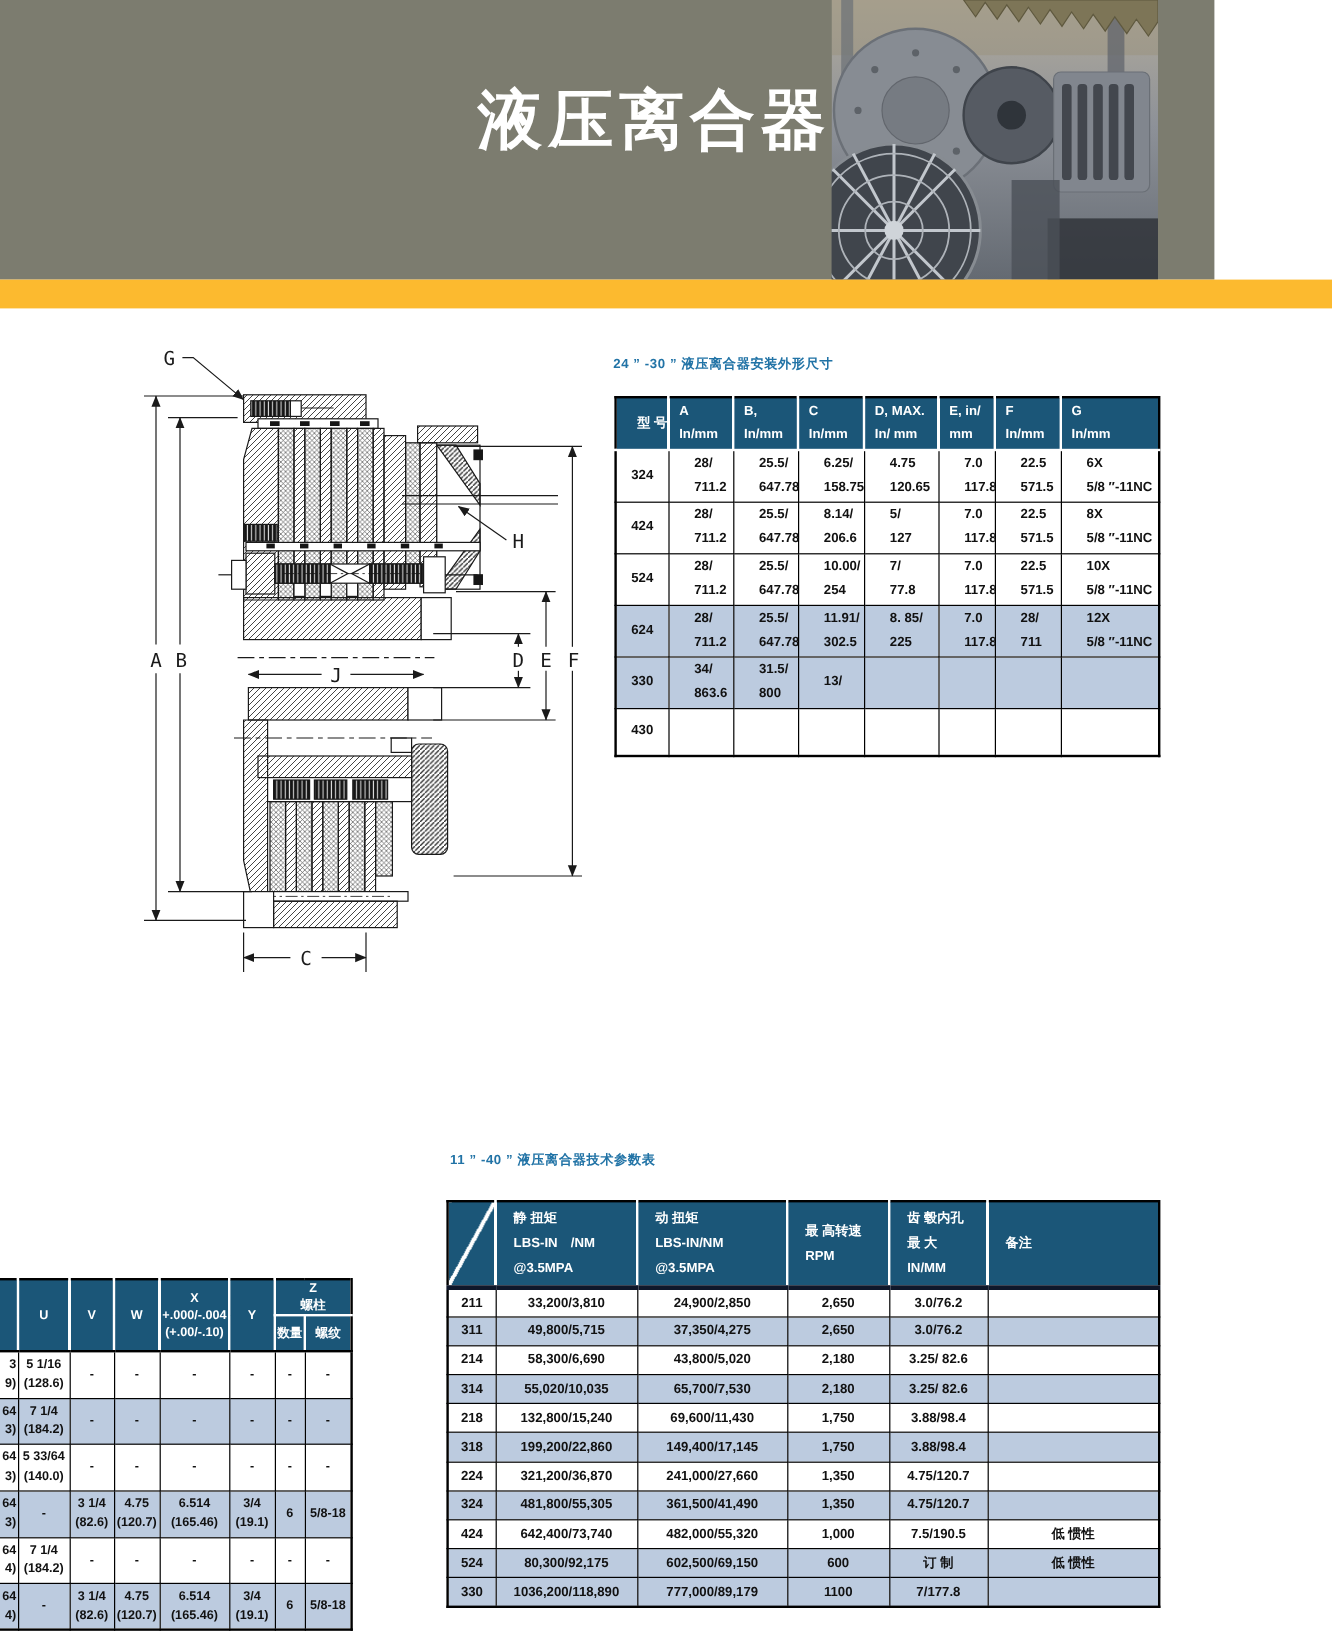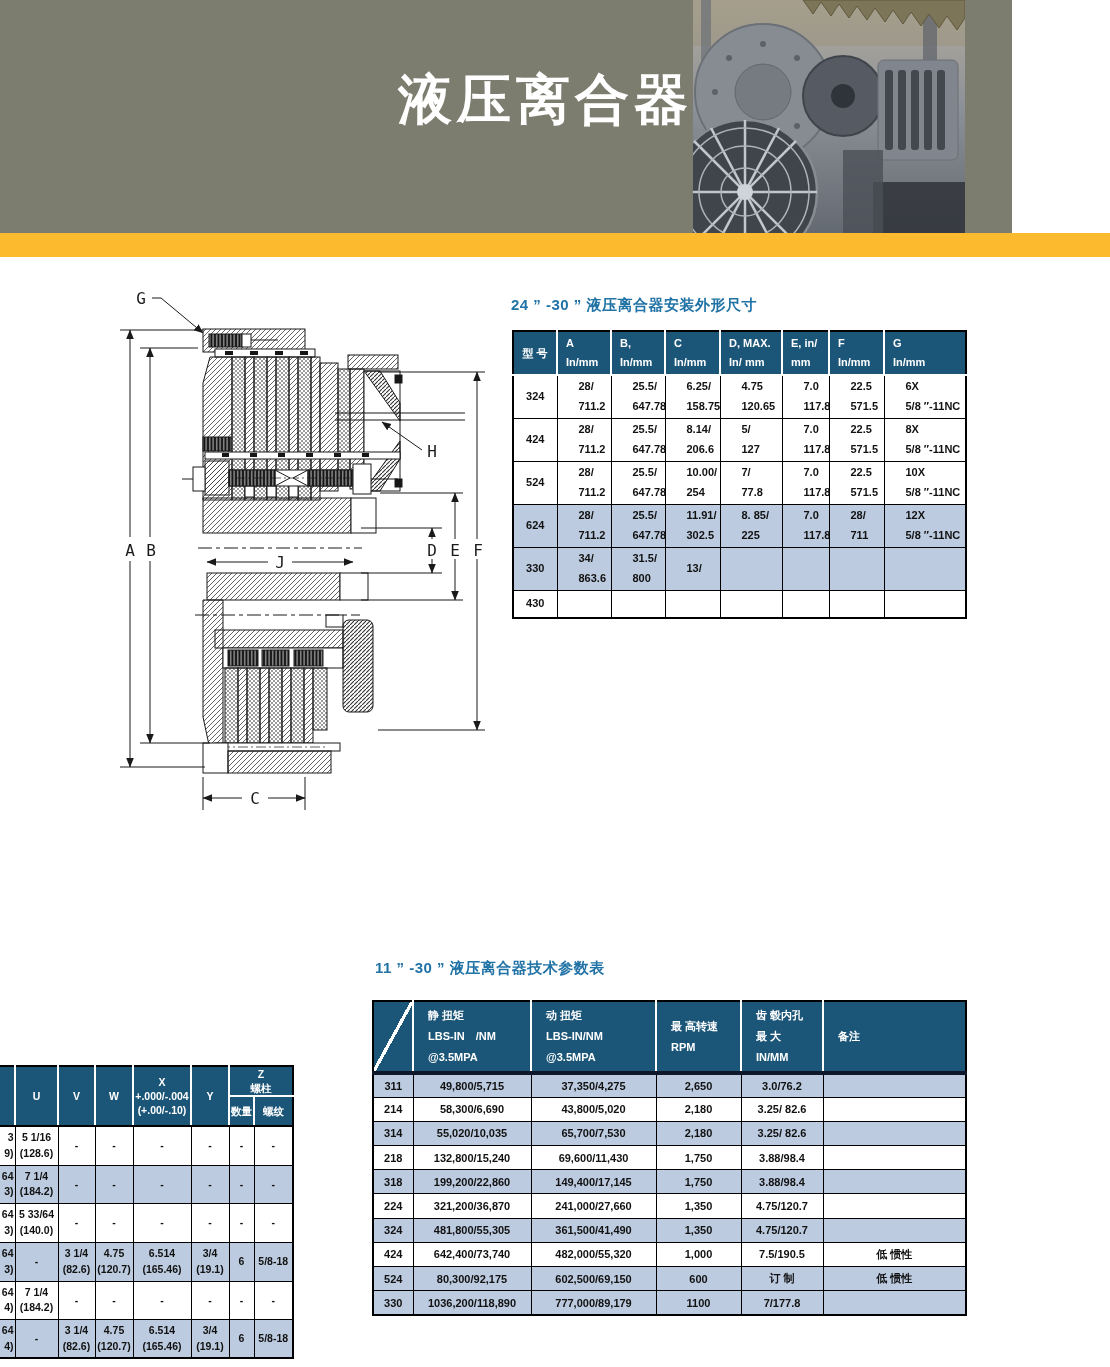--- a/index.html
+++ b/index.html
@@ -15,43 +15,43 @@
     color:#ffffff; letter-spacing:5px; white-space:nowrap;
   }
   .banner-photo { position:absolute; left:693px; top:0; width:272px; height:233px; }
   .accent-bar { position:absolute; left:0; top:233px; width:1110px; height:24px; background:#fcba2f; }
 
   
   .drawing { position:absolute; left:110px; top:285px; width:390px; height:530px; }
   .drawing text { font-family:"DejaVu Sans Mono","Liberation Mono",monospace; font-size:16px; fill:#1a1a1a; }
 
   
-  .sec-title { position:absolute; color:#2173a6; font-size:15px; font-weight:bold; letter-spacing:0.5px; white-space:nowrap; }
+  .sec-title { position:absolute; color:#2173a6; font-size:11px; font-weight:bold; letter-spacing:0.5px; white-space:nowrap; }
   #dim-title   { left:511px; top:296px; }
   #param-title { left:375px; top:959px; }
 
   
   table { border-collapse:collapse; table-layout:fixed; background:#fff; }
   th, td { overflow:hidden; }
   th {
     background:#1b5678; color:#fff; font-size:11px; font-weight:bold;
     border-right:2px solid #fff; border-bottom:2px solid #fff; vertical-align:middle;
   }
   th:last-child { border-right:2px solid #000; }
   td { border:1.5px solid #000; font-size:11px; font-weight:bold; vertical-align:middle; }
   tr.shade td { background:#bccbdf; }
   .pre { white-space:pre-line; }
 
   
   #dim-table { position:absolute; left:512px; top:330px; width:453px; border:2px solid #000; }
   #dim-table th { height:44px; text-align:left; padding-left:8px; line-height:1.7; }
-  #dim-table th.c-model { text-align:center; padding-left:0; }
+  #dim-table th.c-model { text-align:right; padding-left:0; }
   #dim-table td { height:43px; text-align:left; padding-left:21px; line-height:1.8; }
   #dim-table td.c-model { text-align:center; padding-left:0; }
-  #dim-table tr.short td { height:28px; }
+  #dim-table tr.short td { height:40px; }
 
   
   #param-table { position:absolute; left:372px; top:1000px; width:593px; border:2px solid #000; }
   #param-table th { height:72px; text-align:left; padding-left:14px; line-height:1.9; border-bottom:4px solid #0f172a; }
   #param-table th.diag {
     padding:0;
     background:
       linear-gradient(to bottom right, rgba(0,0,0,0) 47.5%, #fff 47.5%, #fff 52.5%, rgba(0,0,0,0) 52.5%),
       #1b5678;
   }
@@ -401,21 +401,21 @@
         <td class="pre"></td>
         <td class="pre"></td>
         <td class="pre"></td>
         <td class="pre"></td>
         <td class="pre"></td>
         <td class="pre"></td>
       </tr>
     </tbody>
 </table>
 
-<div id="param-title" class="sec-title">11 ” -30 ” 液压离合器技术参数表</div>
+<div id="param-title" class="sec-title">11 ” -40 ” 液压离合器技术参数表</div>
 <table id="param-table">
   <colgroup>
     <col style="width:40px">
       <col style="width:118px">
       <col style="width:125px">
     <col style="width:85px">
       <col style="width:82px">
       <col style="width:143px">
   </colgroup>
   <thead>
@@ -429,20 +429,28 @@
 @3.5MPA</th>
         <th class="pre">最 高转速
 RPM</th>
         <th class="pre">齿 毂内孔
 最 大
 IN/MM</th>
         <th class="pre">备注</th>
       </tr>
     </thead>
   <tbody>
+      <tr>
+        <td class="pre">211</td>
+        <td class="pre">33,200/3,810</td>
+        <td class="pre">24,900/2,850</td>
+        <td class="pre">2,650</td>
+        <td class="pre">3.0/76.2</td>
+        <td class="pre"></td>
+      </tr>
       <tr class="shade">
         <td class="pre">311</td>
         <td class="pre">49,800/5,715</td>
         <td class="pre">37,350/4,275</td>
         <td class="pre">2,650</td>
         <td class="pre">3.0/76.2</td>
         <td class="pre"></td>
       </tr>
       <tr>
         <td class="pre">214</td>

